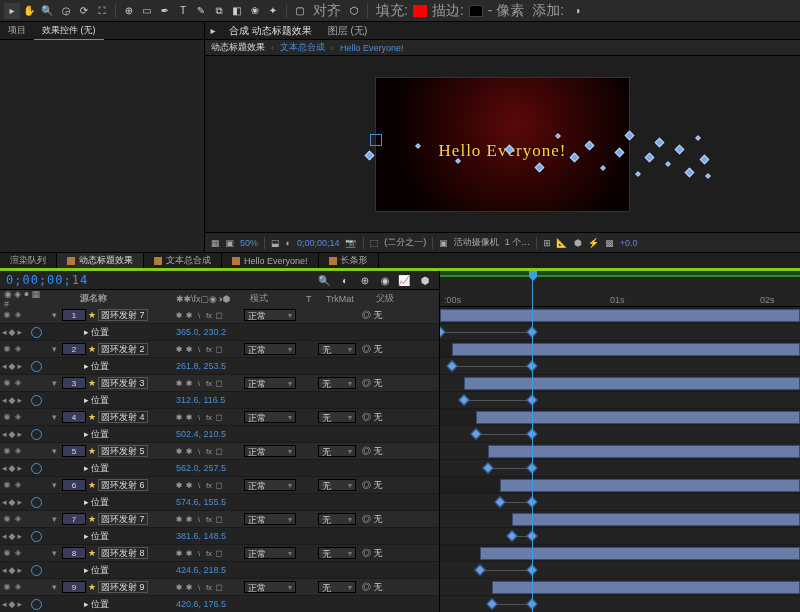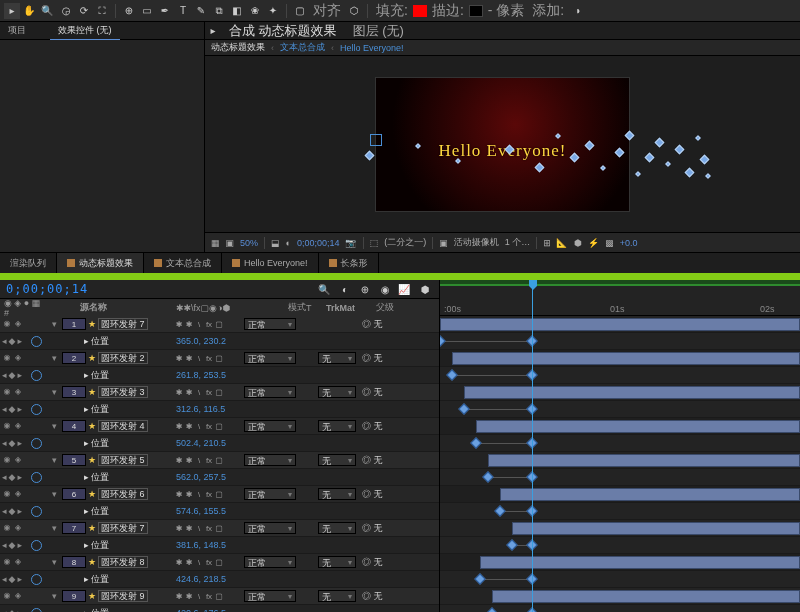--- a/index.html
+++ b/index.html
@@ -14,65 +14,65 @@
   .tool-label { color: #999; font-size: 14px; padding: 0 3px; }
   .color-swatch { width: 14px; height: 12px; display:inline-block; vertical-align:middle; }
   .red { background: #ff0000; }
   .black { background: #000; border:1px solid #444; }
 
   
   .upper { display: flex; height: 230px; }
   .left-panel { width: 205px; background: #232323; border-right: 1px solid #000; display:flex; flex-direction:column; }
   .left-tabs { display: flex; height: 18px; background: #1e1e1e; border-bottom: 1px solid #000; align-items:center; }
   .left-tab { padding: 2px 8px; color: #aaa; font-size: 9px; cursor:pointer; }
-  .left-tab.active { color: #ddd; border-bottom:1px solid #5a8dd6;margin-left:16px; }
+  .left-tab.active { color: #ddd; border-bottom:1px solid #5a8dd6; }
   .left-body { flex:1; background:#232323; }
 
   .comp-panel { flex:1; display:flex; flex-direction:column; background:#1e1e1e; }
   .comp-tabs { display:flex; height:18px; background:#1e1e1e; border-bottom:1px solid #000; align-items:center; }
-  .comp-tab { padding:2px 8px; color:#aaa; font-size:13px; cursor:pointer; }
+  .comp-tab { padding:2px 8px; color:#aaa; font-size:10px; cursor:pointer; }
   .comp-tab.active { color:#ddd; }
   .comp-breadcrumb { display:flex; height:16px; align-items:center; gap:6px; padding:0 6px; background:#262626; border-bottom:1px solid #000; font-size:9px; color:#4a8fd6; }
   .comp-breadcrumb span { cursor:pointer; }
   .comp-breadcrumb .current { color:#ddd; }
   .comp-breadcrumb .sep { color:#666; }
   .preview { flex:1; background:#1e1e1e; display:flex; align-items:center; justify-content:center; position:relative; }
   .canvas { width: 255px; height: 135px; background: radial-gradient(circle at 55% 35%, #5a0808 0%, #320404 35%, #080000 75%); position:relative; border:1px solid #333; }
   .canvas-text { position:absolute; left:50%; top:55%; transform:translate(-50%,-50%); color:#ffd740; font-family: Georgia, serif; font-size:17px; letter-spacing:1px; text-shadow:0 0 2px #000; white-space: nowrap; }
   .diamonds { position:absolute; top:35%; left:-20px; right:-110px; height:60px; pointer-events:none; }
   .diamond { position:absolute; width:7px; height:7px; background:#7aa9e6; transform:rotate(45deg); border:1px solid #bcd4f0; }
   .diamond.small { width:4px; height:4px; }
   .bbox { position:absolute; border:1px solid #4a8fd6; }
 
   .preview-footer { display:flex; height:20px; background:#262626; border-top:1px solid #000; align-items:center; gap:6px; padding:0 6px; font-size:9px; color:#aaa; }
   .pf-item { display:flex; align-items:center; gap:3px; cursor:pointer; }
   .pf-sep { width:1px; height:12px; background:#444; }
   .blue { color:#5a8dd6; }
 
   
-  .tl-tabs { display:flex; height:28px; background:#1e1e1e; border-top:1px solid #000; border-bottom:7px solid #84cc16; align-items:center; }
+  .tl-tabs { display:flex; height:19px; background:#1e1e1e; border-top:1px solid #000; border-bottom:3px solid #84cc16; align-items:center; }
   .tl-tab { display:flex; align-items:center; gap:4px; padding:0 10px; height:100%; color:#aaa; font-size:9px; border-right:1px solid #000; cursor:pointer; }
   .tl-tab.active { background:#2a2a2a; color:#ddd; }
   .tl-tab .dot { width:8px; height:8px; background:#b07a40; display:inline-block; }
 
   
   .timeline { flex:1; display:flex; flex-direction:column; background:#232323; overflow:hidden; }
   .tl-head { display:flex; height:36px; }
   .tl-head-left { width:440px; display:flex; flex-direction:column; border-right:1px solid #000; }
   .tl-time { display:flex; align-items:center; height:18px; padding:0 6px; gap:8px; }
   .tl-time .tc { color:#2f90ff; font-size:12px; font-family: monospace; letter-spacing:1px; cursor:text; }
   .tl-time .icons { display:flex; gap:4px; margin-left:auto; }
   .tl-cols { display:flex; height:18px; align-items:center; background:#2a2a2a; font-size:9px; color:#999; border-top:1px solid #000; }
   .col-eye { width:52px; padding-left:4px; }
   .col-num { width:24px; text-align:center; }
   .col-name { width:100px; padding-left:4px;font-weight:bold; }
   .col-sw { width:70px; }
-  .col-mode { width:60px; padding-left:4px;text-align:right; }
+  .col-mode { width:60px; padding-left:4px; }
   .col-t { width:20px; }
-  .col-trk { width:50px;font-weight:bold; }
+  .col-trk { width:50px; }
   .col-par { width:50px; }
 
   .tl-head-right { flex:1; position:relative; background:#232323; }
   .ruler { position:absolute; inset:0; border-bottom:1px solid #000; }
   .ruler-tick { position:absolute; top:24px; font-size:9px; color:#888; }
   .cti { position:absolute; top:0; bottom:0; width:0; border-left:1px solid #3a9fe0; left:92px; z-index:5; }
   .cti::before { content:""; position:absolute; top:0; left:-4px; width:8px; height:10px; background:#3a9fe0; clip-path: polygon(0 0,100% 0,100% 60%,50% 100%,0 60%); }
   .work-area { position:absolute; top:0; left:0; right:0; height:4px; background:#1a4a1a; }
   .work-bar { position:absolute; top:4px; left:0; right:0; height:2px; background:#2e8b2e; }
 

